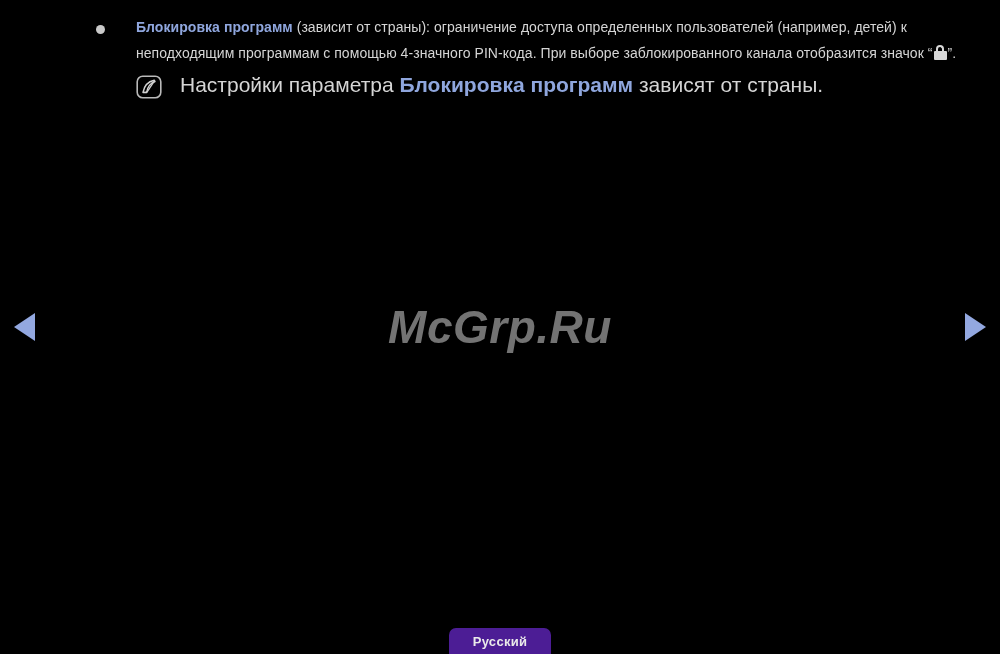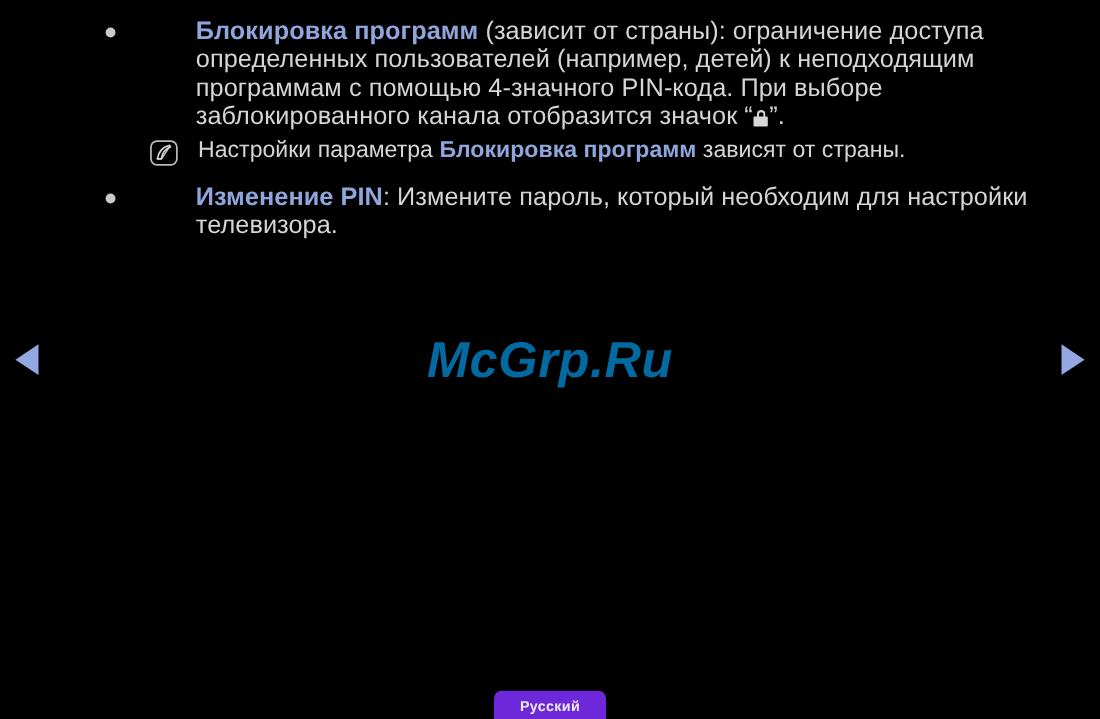--- a/index.html
+++ b/index.html
@@ -38,25 +38,24 @@
     width: 9px;
     height: 9px;
     border-radius: 50%;
     background: #c9c9c9;
     margin-top: 11px;
     margin-right: 31px;
   }
 
   .para {
     flex: 1 1 auto;
-    font-size: 23px;
+    font-size: 14px;
     line-height: 26px;
     color: #d5d5d5;
     letter-spacing: 0.05px;
-    margin-left: 42px;
   }
 
   .hl {
     color: #8fa6dd;
     font-weight: bold;
   }
 
   
   .lock-glyph {
     display: inline-block;
@@ -111,21 +110,21 @@
   .watermark {
     position: absolute;
     left: 0;
     top: 300px;
     width: 1000px;
     text-align: center;
     font-family: "Liberation Sans", sans-serif;
     font-style: italic;
     font-weight: bold;
     font-size: 46px;
-    color: #0369a1;
+    color: #737373;
     letter-spacing: 0.5px;
   }
 
   
   .nav-arrow {
     position: absolute;
     top: 313px;
     width: 0;
     height: 0;
     border-top: 14px solid transparent;
@@ -141,21 +140,21 @@
   }
 
   
   .lang-pill {
     position: absolute;
     left: 50%;
     transform: translateX(-50%);
     bottom: 0px;
     width: 102px;
     height: 26px;
-    background: #6d28d9;
+    background: #4c1d95;
     border-radius: 7px 7px 0 0;
     display: flex;
     align-items: center;
     justify-content: center;
     font-size: 13px;
     font-weight: bold;
     color: #eaeaea;
     letter-spacing: 0.3px;
   }
 </style>
@@ -178,26 +177,20 @@
         <path d="M18.2 5.2 C 12.5 6.4 8.2 10.6 7.0 17.4 L 10.6 17.4 C 11.6 11.6 14.6 8.0 19.0 6.6 Z" fill="none" stroke="#d2d2d2" stroke-width="1.5" stroke-linejoin="round"></path>
         <path d="M18.6 5.6 L 11.0 17.2" fill="none" stroke="#d2d2d2" stroke-width="1.3"></path>
         <path d="M7.2 17.4 L 11.2 17.4" fill="none" stroke="#d2d2d2" stroke-width="1.3"></path>
       </svg>
     </span>
     <div class="note-text">
       <span>Настройки параметра </span><span class="hl">Блокировка программ</span><span> зависят от страны.</span>
     </div>
   </div>
 
-  <div class="bullet-row second">
-    <span class="bullet-dot"></span>
-    <div class="para">
-      <span class="hl">Изменение PIN</span><span>: Измените пароль, который необходим для настройки телевизора.</span>
-    </div>
-  </div>
 
 </div>
 
 <div class="watermark">McGrp.Ru</div>
 
 <div class="nav-arrow left"></div>
 <div class="nav-arrow right"></div>
 
 <div class="lang-pill">
   <span>Русский</span>

